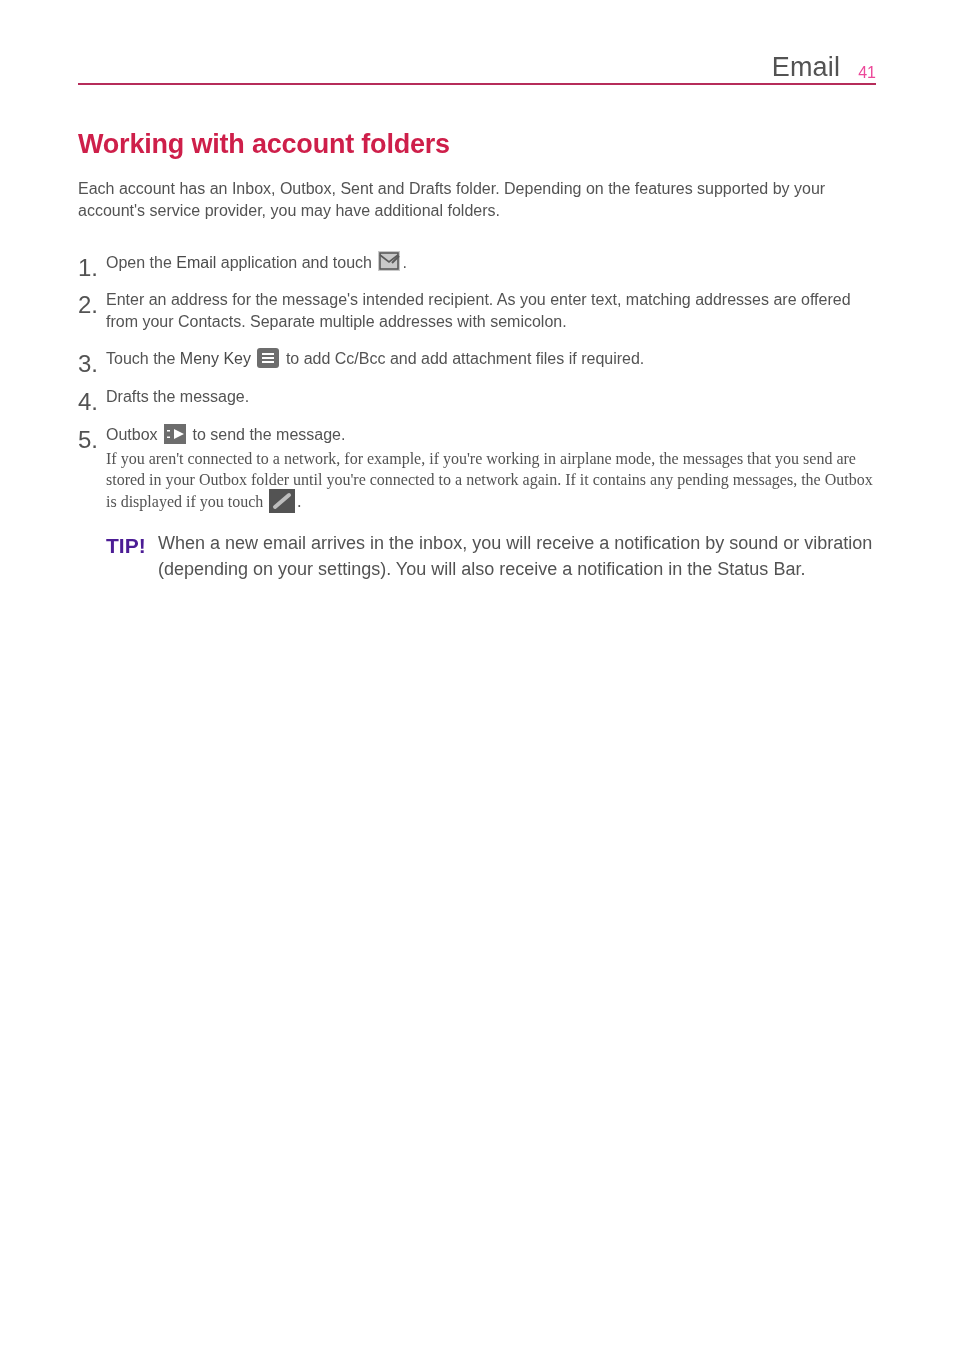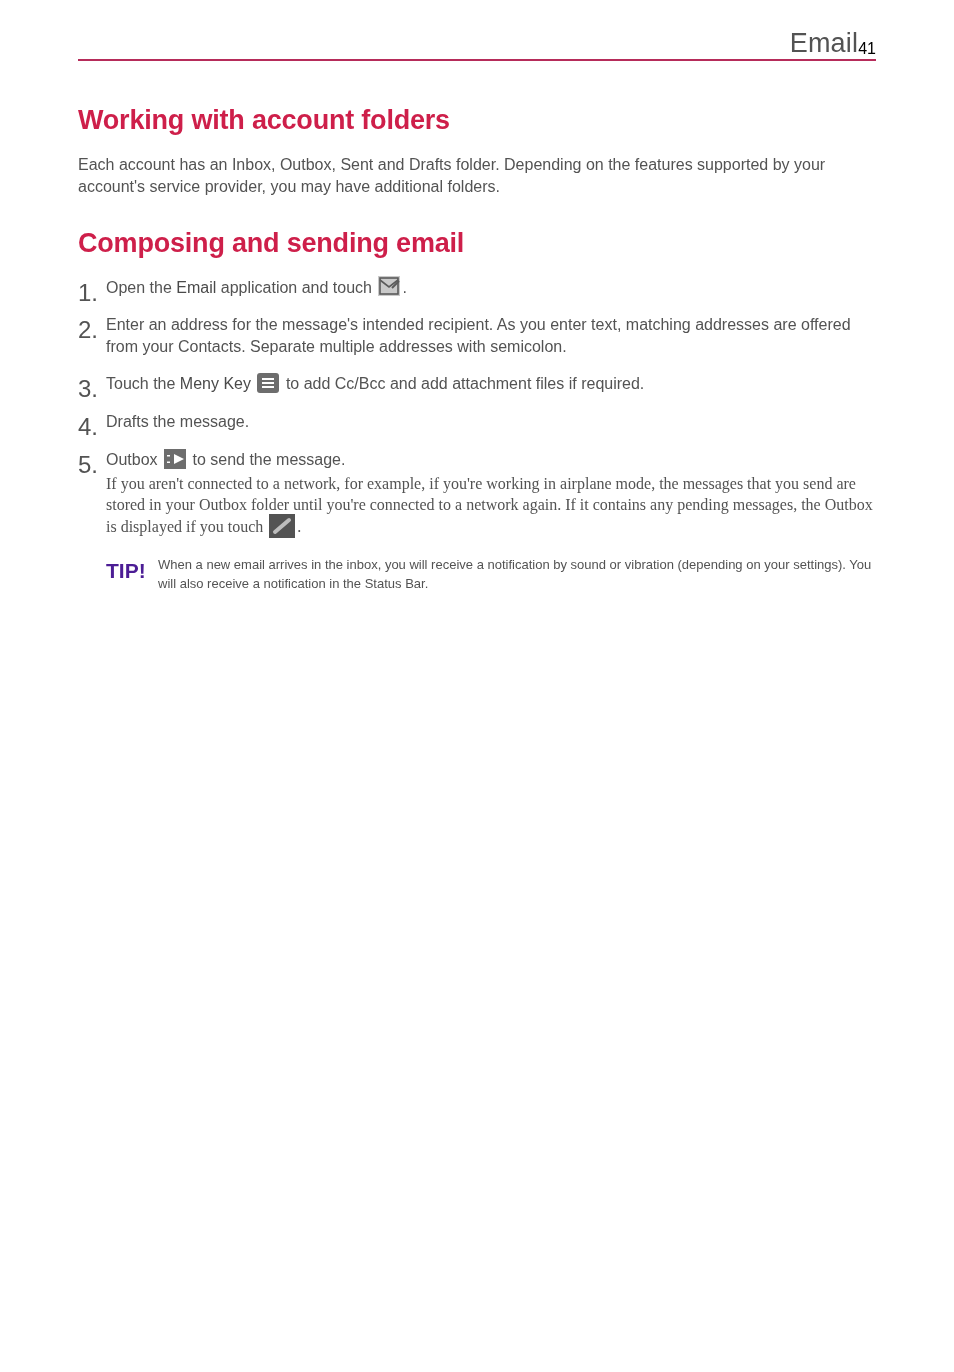--- a/index.html
+++ b/index.html
@@ -1,51 +1,50 @@
 <!DOCTYPE html>
 <html><head>
   <meta charset="utf-8">
   <style>
     * { margin:0; padding:0; box-sizing:border-box; }
     html, body { width:954px; height:1372px; background:#fff; font-family:"Helvetica Neue", Arial, sans-serif; color:#535353; }
-    .page { padding:28px 78px 0 78px; }
+    .page { padding:52px 78px 0 78px; }
     .header { display:flex; justify-content:flex-end; align-items:baseline; border-bottom:2px solid #b62c5a; padding-bottom:0; margin-bottom:44px; }
     .header-title { font-size:27px; color:#535353; font-weight:400; letter-spacing:0.2px; }
-    .page-number { font-size:16px; color:#000000; font-weight:400; position:relative; top:2px; }
+    .page-number { font-size:16px; color:#ec4899; margin-left:18px; font-weight:400; position:relative; top:2px; }
     .section-title { color:#ce1f4a; font-size:27px; font-weight:600; margin-top:2px; margin-bottom:18px; letter-spacing:-0.2px; }
     .section-body { font-size:16px; line-height:1.36; color:#535353; font-weight:300; margin-bottom:30px; }
     .subhead { font-size:23px; font-weight:600; color:#535353; margin-bottom:14px; margin-top:6px; }
     ol.steps { list-style:none; counter-reset:step; padding:0; }
     ol.steps > li { counter-increment:step; font-size:16px; line-height:1.35; color:#535353; font-weight:300; margin-bottom:16px; padding-left:28px; position:relative; }
     ol.steps > li::before { content: counter(step) "."; position:absolute; left:0; top:0; font-size:24px; color:#535353; font-weight:300; }
     .sub-note { display:block; margin-top:2px;font-family:Liberation Serif, serif; }
     .strong { font-weight:500; color:#4a4a4a; }
     .icon { display:inline-block; vertical-align:middle; position:relative; top:-2px; margin:0 2px; }
     .icon svg { display:block; }
     .tip-row { display:flex; align-items:flex-start; margin-top:8px; padding-left:28px; }
     .tip-label { color:#4c1d95; font-size:21px; font-weight:600; flex:0 0 52px; line-height:1.4; }
-    .tip-body { font-size:13px; color:#535353; font-weight:300; line-height:1.42; flex:1; }
+    .tip-body { font-size:18px; color:#535353; font-weight:300; line-height:1.42; flex:1; }
   </style>
 </head>
 <body>
 
 <div class="page">
 
   <div class="header">
     <span class="header-title">Email</span>
     <span class="page-number">41</span>
   </div>
 
   <div>
     <h2 class="section-title">Working with account folders</h2>
     <p class="section-body">Each account has an Inbox, Outbox, Sent and Drafts folder. Depending on the features supported by your account's service provider, you may have additional folders.</p>
   </div>
 
   <div>
-    <h2 class="section-title">Composing and sending email</h2>
 
     <ol class="steps">
       <li>
         <span>Open the </span><span class="strong">Email</span><span> application and touch </span><span class="icon"><svg width="22" height="20" viewBox="0 0 22 20">
               <rect x="0" y="0" width="22" height="20" fill="#c9c9c9"></rect>
               <rect x="2" y="2" width="18" height="16" fill="none" stroke="#5a5a5a" stroke-width="1.6"></rect>
               <path d="M2 4 L11 11 L20 4" fill="none" stroke="#5a5a5a" stroke-width="1.6"></path>
               <path d="M14 5 L21 -2" stroke="#5a5a5a" stroke-width="2" transform="translate(0,7)"></path>
             </svg></span><span>.</span>
       </li>

